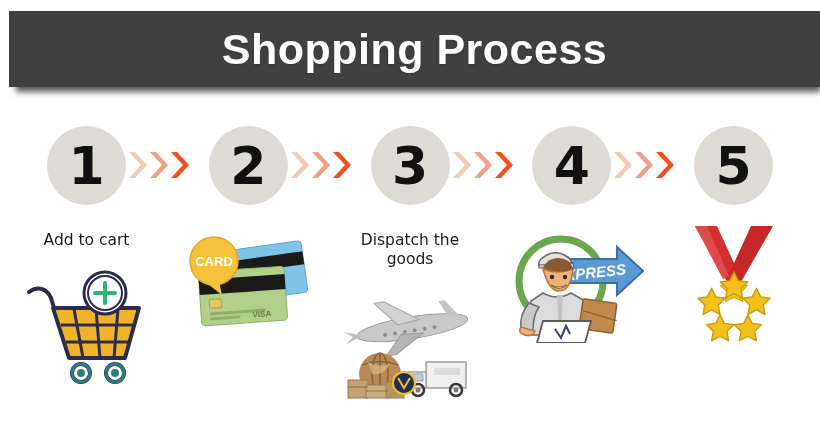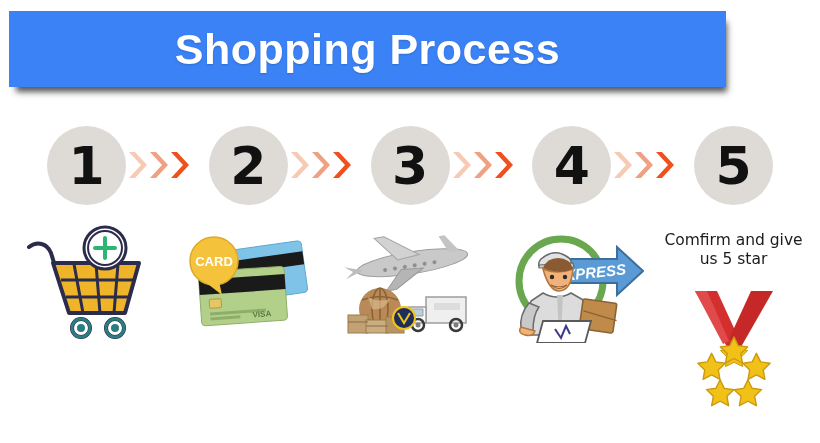--- a/index.html
+++ b/index.html
@@ -13,23 +13,23 @@
     position: relative;
     overflow: hidden;
     font-family: "Liberation Sans", sans-serif;
   }
 
   
   .banner {
     position: absolute;
     left: 9px;
     top: 11px;
-    width: 717px;
+    width: 811px;
     height: 76px;
-    background: #3b82f6;
+    background: #404040;
     box-shadow: 4px 8px 6px -3px rgba(60,60,60,0.85);
     display: flex;
     align-items: center;
     justify-content: center;
   }
   .banner-title {
     color: #ffffff;
     font-size: 43px;
     font-weight: bold;
     letter-spacing: 0.5px;
@@ -133,20 +133,21 @@
       <svg class="chev" viewBox="0 0 20 30">
           <path d="M1 2 L13 15 L1 28 L7 28 L19 15 L7 2 Z" fill="#f6cbb5"></path>
         </svg>
       <svg class="chev" viewBox="0 0 20 30">
           <path d="M1 2 L13 15 L1 28 L7 28 L19 15 L7 2 Z" fill="#f0a183"></path>
         </svg>
       <svg class="chev" viewBox="0 0 20 30">
           <path d="M1 2 L13 15 L1 28 L7 28 L19 15 L7 2 Z" fill="#f0501e"></path>
         </svg>
     </div>
+    <div class="step-label">Add to cart</div>
     <div class="icon-wrap">
 
       <svg class="icon-svg" width="140" height="118" viewBox="0 0 140 118">
         <g fill="none" stroke="#2b2b4b" stroke-width="4" stroke-linecap="round" stroke-linejoin="round">
           <path d="M12 22 C20 16 30 18 34 28 L52 86"></path>
         </g>
         <path d="M36 38 L122 38 L108 88 L52 88 Z" fill="#f0b429" stroke="#2b2b4b" stroke-width="4" stroke-linejoin="round"></path>
         <g stroke="#2b2b4b" stroke-width="3">
           <path d="M44 55 L117 55"></path>
           <path d="M49 72 L112 72"></path>
@@ -216,20 +217,21 @@
       <svg class="chev" viewBox="0 0 20 30">
           <path d="M1 2 L13 15 L1 28 L7 28 L19 15 L7 2 Z" fill="#f6cbb5"></path>
         </svg>
       <svg class="chev" viewBox="0 0 20 30">
           <path d="M1 2 L13 15 L1 28 L7 28 L19 15 L7 2 Z" fill="#f0a183"></path>
         </svg>
       <svg class="chev" viewBox="0 0 20 30">
           <path d="M1 2 L13 15 L1 28 L7 28 L19 15 L7 2 Z" fill="#f0501e"></path>
         </svg>
     </div>
+    <div class="step-label">Dispatch the goods</div>
     <div class="icon-wrap">
 
       <svg class="icon-svg" width="145" height="118" viewBox="0 0 145 118">
         <g transform="rotate(-9 72 36)">
           <ellipse cx="74" cy="38" rx="56" ry="11" fill="#c9c9c9" stroke="#9d9d9d" stroke-width="1"></ellipse>
           <path d="M24 38 L6 44 L14 38 L6 32 Z" fill="#bdbdbd"></path>
           <path d="M60 33 L40 8 L50 8 L82 31 Z" fill="#d2d2d2" stroke="#a5a5a5" stroke-width="1"></path>
           <path d="M62 43 L44 62 L54 62 L84 45 Z" fill="#b5b5b5" stroke="#9a9a9a" stroke-width="1"></path>
           <path d="M112 34 L104 16 L110 16 L122 33 Z" fill="#c4c4c4"></path>
           <g fill="#8e8e8e">
@@ -311,21 +313,20 @@
           <path d="M56 104 l6 9 l5 -12 l4 8" stroke="#3b3b8c" stroke-width="2" fill="none"></path>
         </g>
       </svg>
     </div>
   </div>
 
   <div class="step">
     <div class="circle">
       <span class="circle-num">5</span>
     </div>
-    <div class="step-label">Comfirm and give us 5 star</div>
     <div class="icon-wrap">
 
       <svg class="icon-svg" width="130" height="120" viewBox="0 0 130 120">
         <path d="M26 2 L48 2 L70 50 L58 58 Z" fill="#d32f2f"></path>
         <path d="M104 2 L82 2 L60 50 L72 58 Z" fill="#c62828"></path>
         <path d="M26 2 L38 2 L60 52 L54 55 Z" fill="#e04a4a"></path>
         <path d="M58 56 q7 -5 14 0 l-3 8 q-4 -3 -8 0 z" fill="#b71c1c"></path>
         <g fill="#f2c118" stroke="#c99a10" stroke-width="1.6" stroke-linejoin="round">
           <path d="M65 56 l7 14 l15 2 l-11 11 l3 15 l-14 -7 l-14 7 l3 -15 l-11 -11 l15 -2 z" transform="translate(0,2) scale(0.62) translate(40,24)"></path>
         </g>

